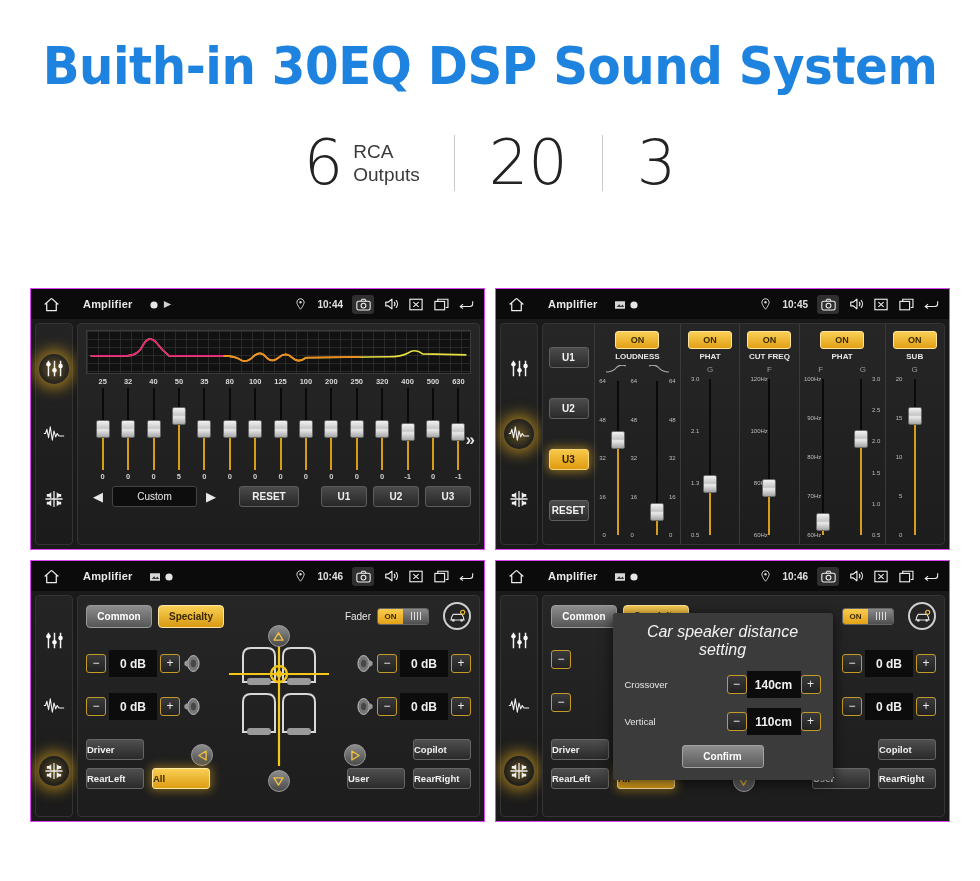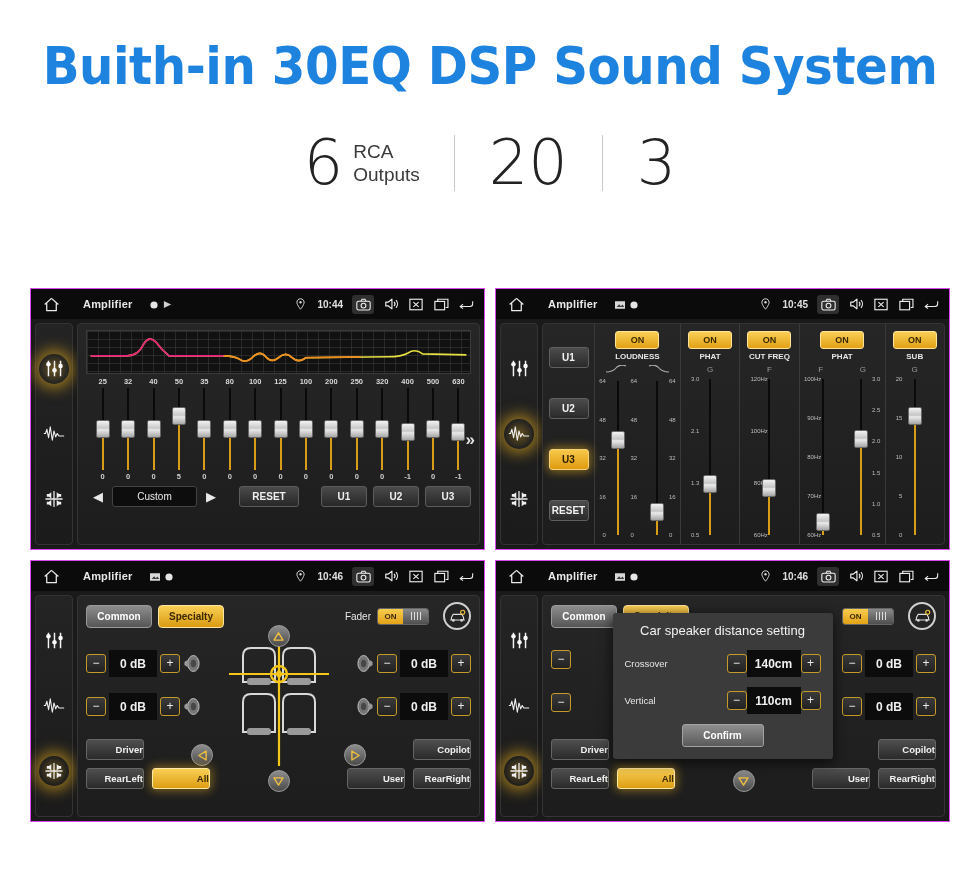--- a/index.html
+++ b/index.html
@@ -323,40 +323,40 @@
     position: absolute; left: 50%; margin-left: -56px; top: 6px;
     width: 112px; height: 128px;
   }
   .navbtn {
     position: absolute; width: 22px; height: 22px; border-radius: 50%;
     background: linear-gradient(180deg,#8d8d8d,#4a4a4a);
     border: 1px solid #9a9a9a;
     display: flex; align-items: center; justify-content: center;
   }
   .btmbtn {
-    position: absolute; width: 58px; padding: 4px 0; text-align: right;
+    position: absolute; width: 58px; padding: 4px 0; text-align: left;
     background: linear-gradient(180deg,#4f4f4f,#2a2a2a);
     border: 1px solid #666; border-radius: 3px;
     color: #f0f0f0; font-size: 9.5px; font-weight: bold;
   }
   .btmbtn.on {
     background: linear-gradient(180deg,#f9cf55,#dd9d13);
     border-color: #ffe7a4; color: #3b2a00;
     box-shadow: 0 0 10px 2px rgba(240,180,30,.45);
   }
 
   
   .modal-ov { position: absolute; inset: 0; z-index: 20; }
   .modal {
     position: absolute; left: 50%; margin-left: -110px; top: 52px;
     width: 220px; background: #3b3b3b;
     border-radius: 3px; padding: 10px 12px 12px 12px;
     box-shadow: 0 3px 14px rgba(0,0,0,.7);
   }
-  .modal-title { color: #f2f2f2; font-size: 13px; text-align: center; margin-bottom: 12px; }
+  .modal-title { color: #f2f2f2; font-size: 16px; text-align: center; margin-bottom: 12px; font-style: italic; }
   .modal-row { display: flex; align-items: center; margin-bottom: 10px; }
   .modal-row .ml { color: #e6e6e6; font-size: 9.5px; width: 62px; }
   .modal-stepper { display: flex; align-items: center; margin-left: auto; }
   .modal-stepper .sval { width: 54px; }
   .confirm {
     display: block; margin: 4px auto 0 auto;
     width: 82px; padding: 5px 0; text-align: center;
     background: linear-gradient(180deg,#8e8e8e,#5a5a5a);
     border: 1px solid #a2a2a2; border-radius: 3px;
     color: #fff; font-size: 10px; font-weight: bold;

